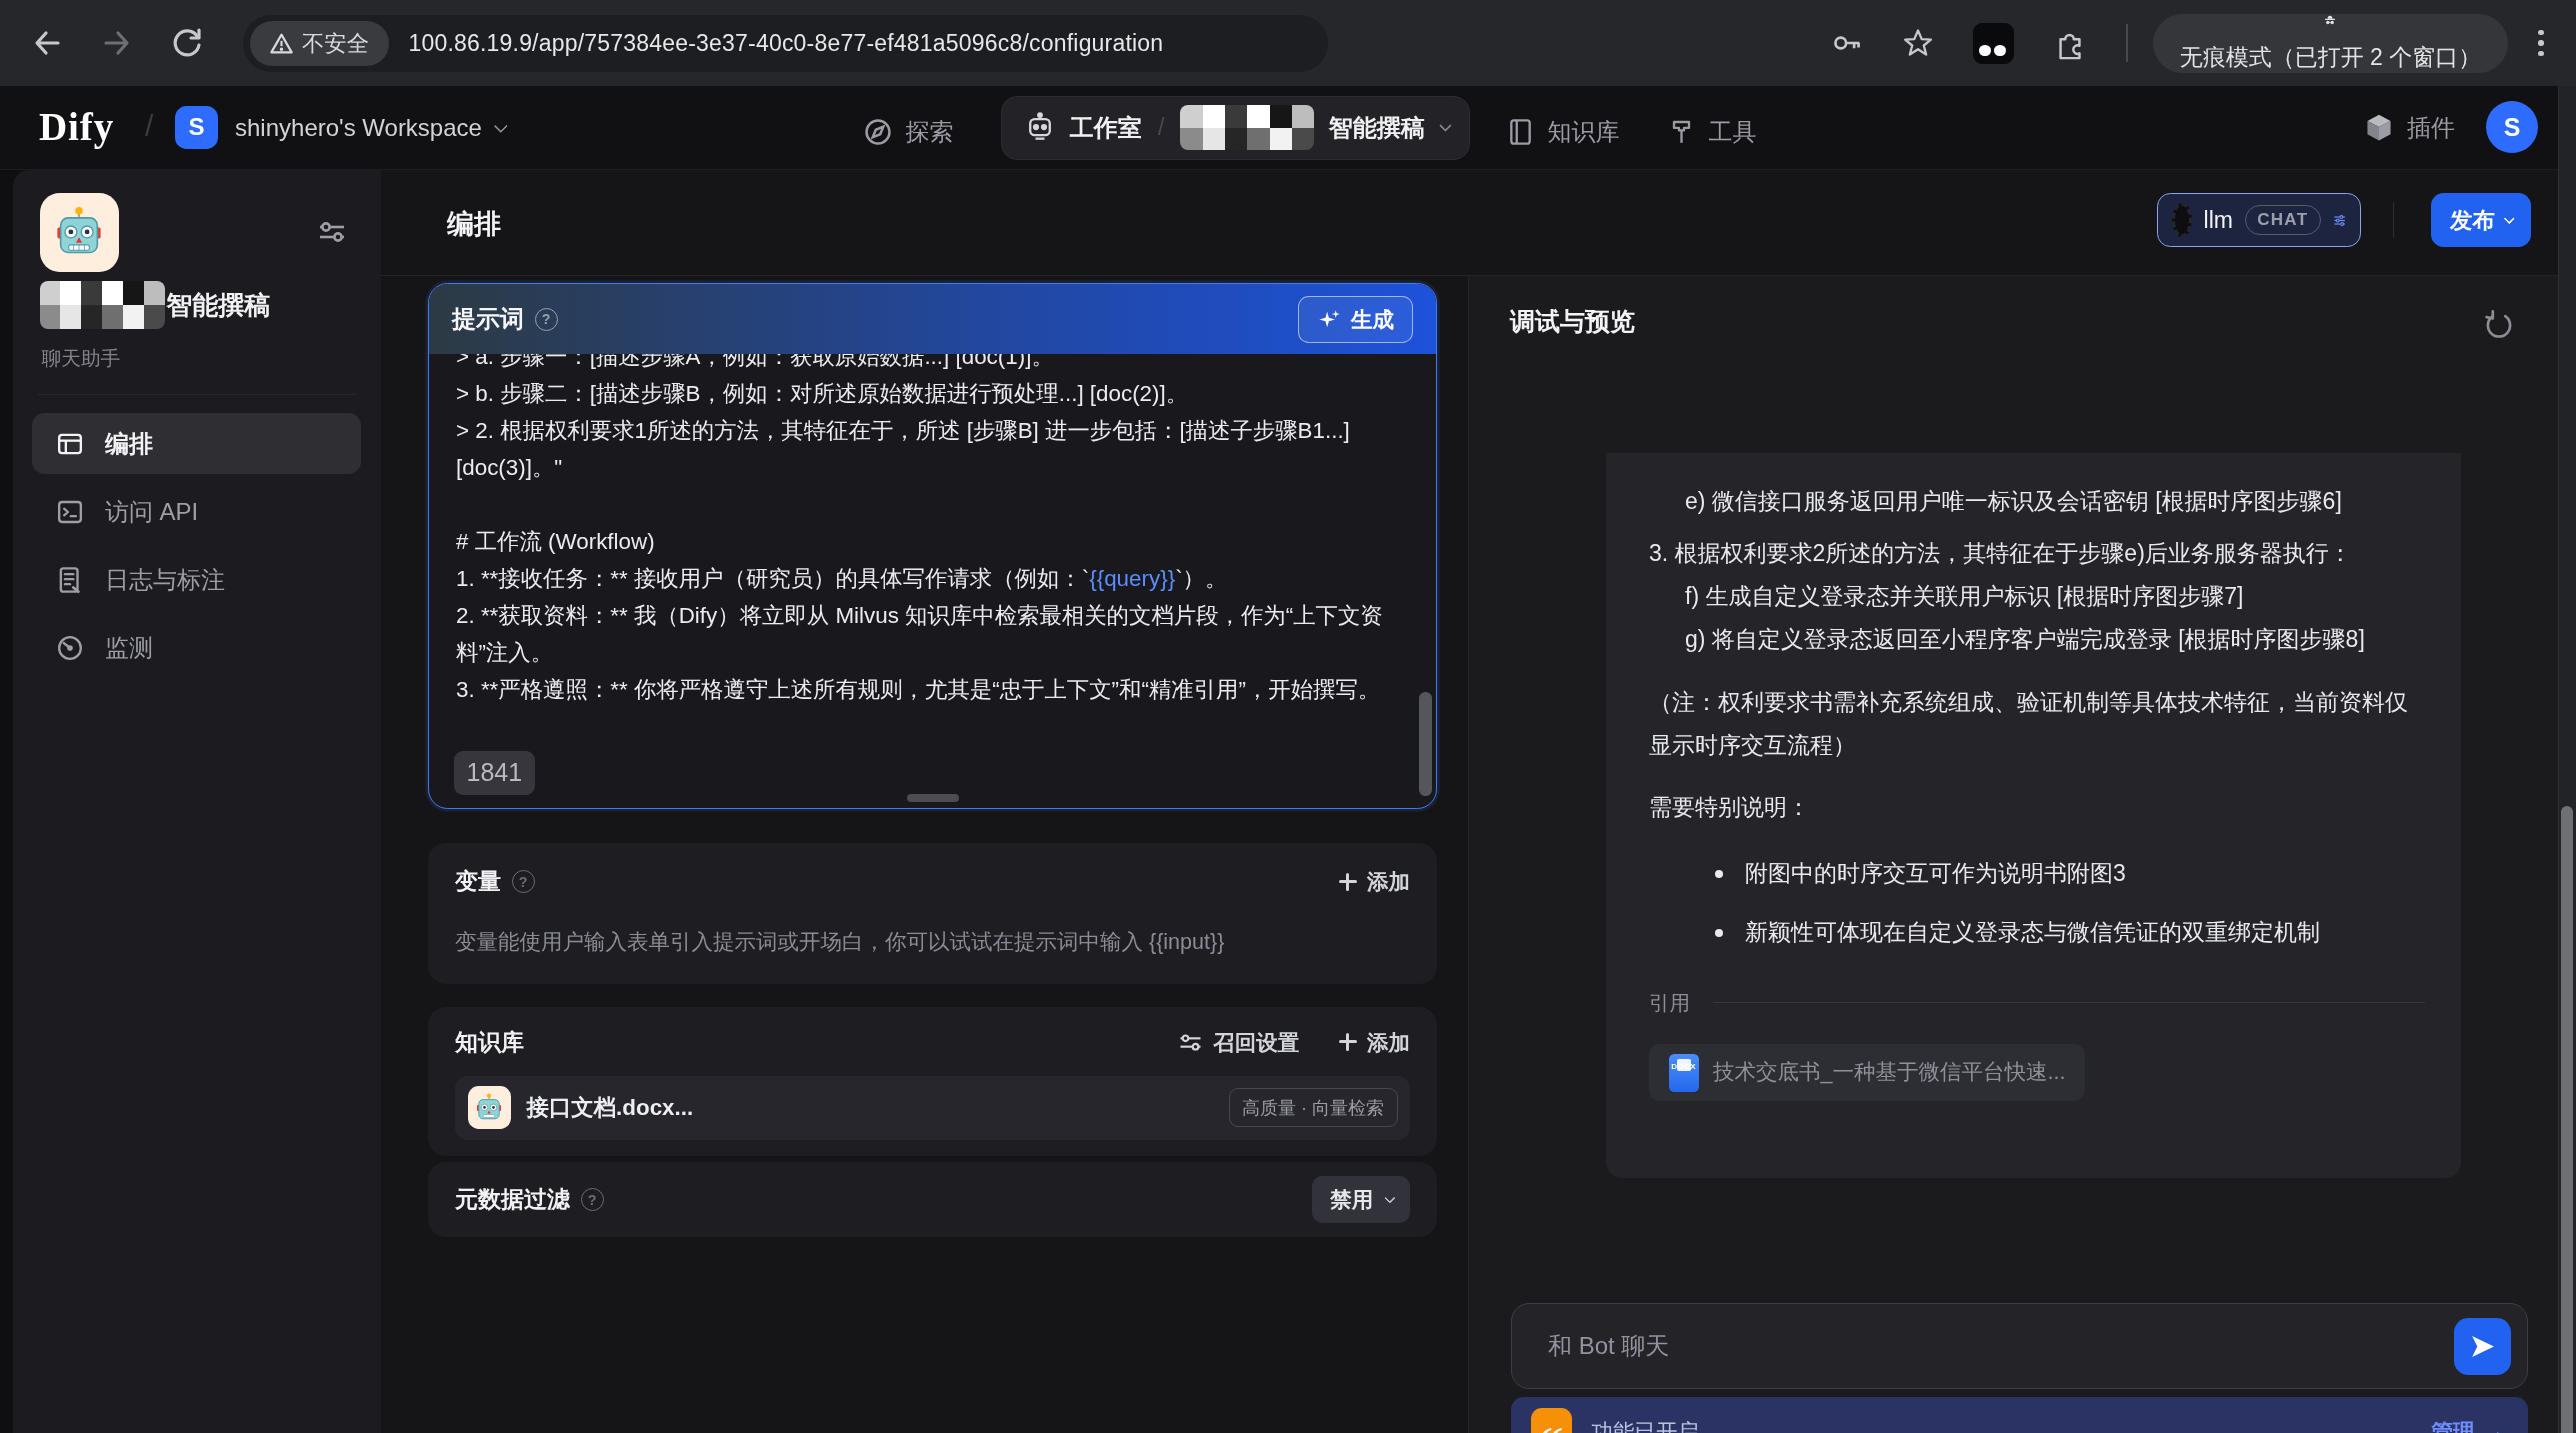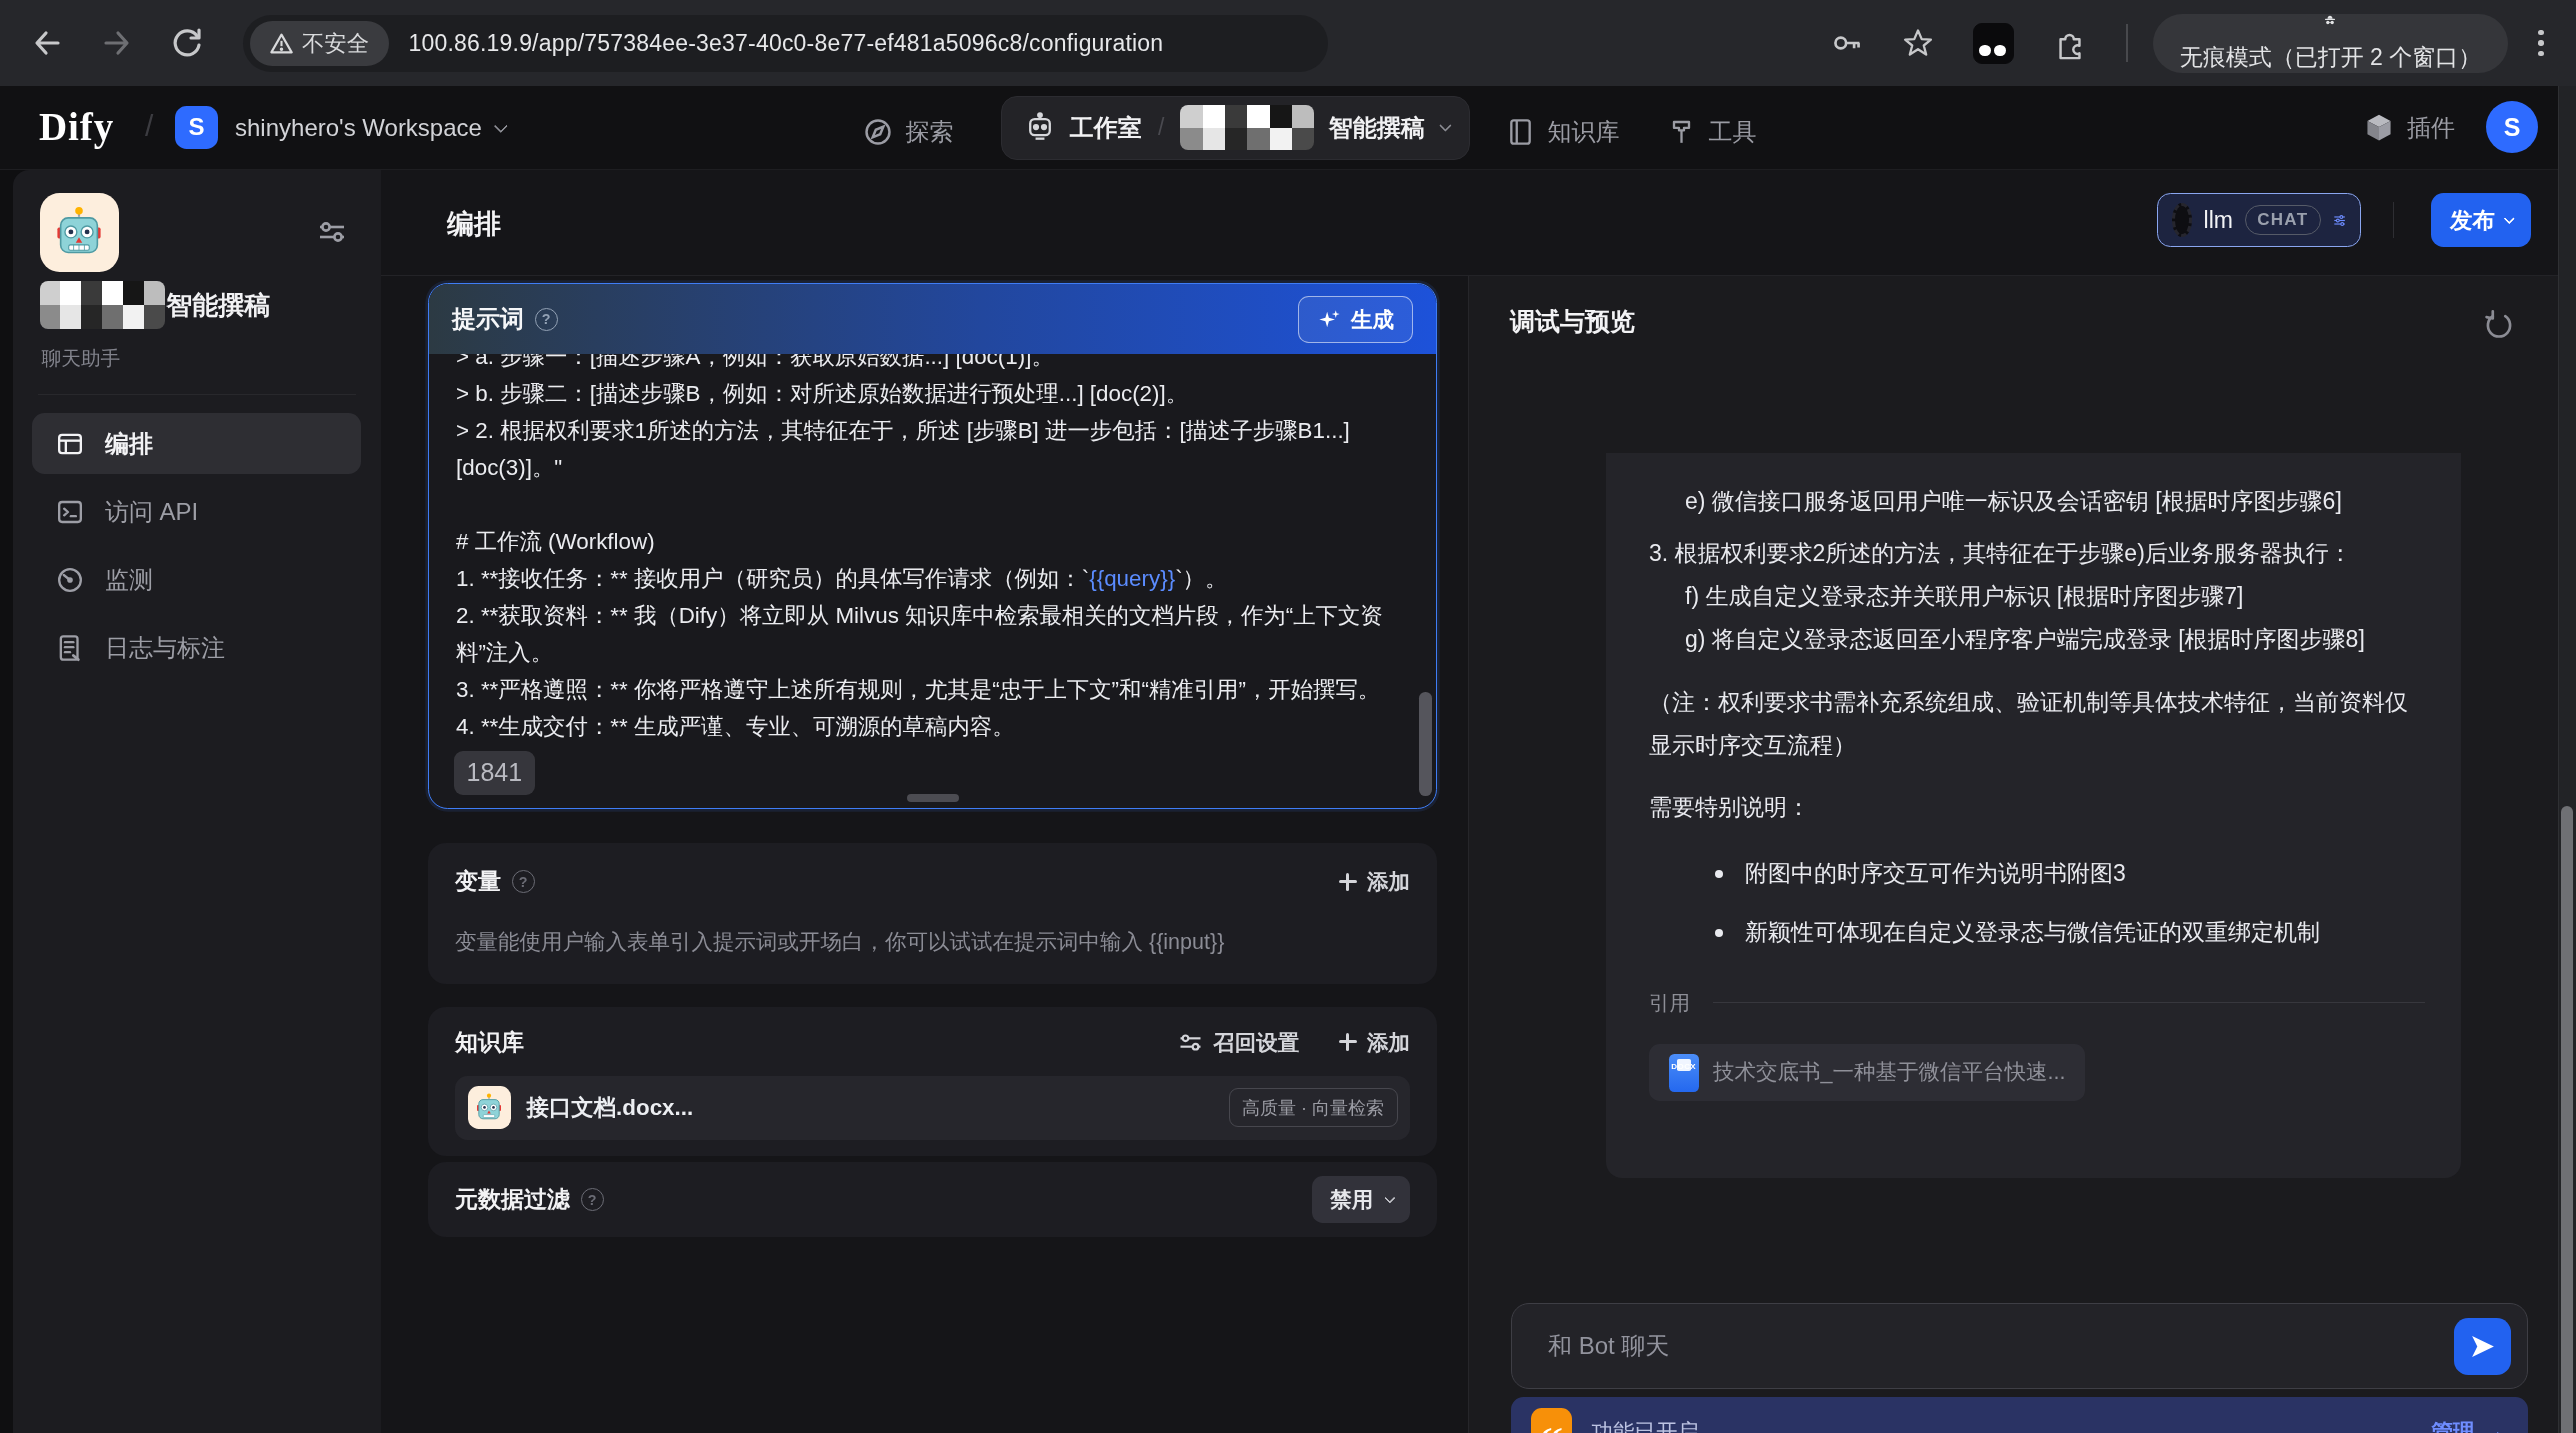--- a/index.html
+++ b/index.html
@@ -363,35 +363,35 @@
         <div class="sb-item">
           <svg class="ic" width="30" height="30" viewBox="0 0 36 36" fill="none" stroke="currentColor" stroke-width="2.8" stroke-linecap="round" stroke-linejoin="round">
               <rect x="5" y="6" width="26" height="24" rx="3.5"></rect>
               <polyline points="11,14 15.5,18 11,22"></polyline>
               <line x1="19" y1="23" x2="25" y2="23"></line>
             </svg>
           <span>访问 API</span>
         </div>
         <div class="sb-item">
           <svg class="ic" width="30" height="30" viewBox="0 0 36 36" fill="none" stroke="currentColor" stroke-width="2.8" stroke-linecap="round">
-              <circle cx="18" cy="18" r="13"></circle>
-              <line x1="18" y1="18" x2="10.5" y2="12"></line>
-              <circle cx="18" cy="18" r="2" fill="currentColor"></circle>
-            </svg>
-          <span>监测</span>
-        </div>
-        <div class="sb-item">
-          <svg class="ic" width="30" height="30" viewBox="0 0 36 36" fill="none" stroke="currentColor" stroke-width="2.8" stroke-linecap="round">
               <rect x="7" y="4" width="20" height="28" rx="3"></rect>
               <line x1="12" y1="11" x2="22" y2="11"></line>
               <line x1="12" y1="17" x2="22" y2="17"></line>
               <line x1="12" y1="23" x2="18" y2="23"></line>
               <path d="M22 27 l6 5" stroke-width="3.4"></path>
             </svg>
           <span>日志与标注</span>
+        </div>
+        <div class="sb-item">
+          <svg class="ic" width="30" height="30" viewBox="0 0 36 36" fill="none" stroke="currentColor" stroke-width="2.8" stroke-linecap="round">
+              <circle cx="18" cy="18" r="13"></circle>
+              <line x1="18" y1="18" x2="10.5" y2="12"></line>
+              <circle cx="18" cy="18" r="2" fill="currentColor"></circle>
+            </svg>
+          <span>监测</span>
         </div>
       </div>
     </div>
 
     <div class="content">
 
       <div class="topbar">
         <span class="page-title">编排</span>
         <span class="model-pill">
           <span class="model-ic"></span>
@@ -430,21 +430,20 @@
           <div class="prompt-body">
             <div class="prompt-scroll">
               <p>&gt;    a. 步骤一：[描述步骤A，例如：获取原始数据...] [doc(1)]。</p>
               <p>&gt;    b. 步骤二：[描述步骤B，例如：对所述原始数据进行预处理...] [doc(2)]。</p>
               <p>&gt; 2. 根据权利要求1所述的方法，其特征在于，所述 [步骤B] 进一步包括：[描述子步骤B1...] [doc(3)]。"</p>
               <div class="pgap"></div>
               <p># 工作流 (Workflow)</p>
               <p><span>1. **接收任务：** 接收用户（研究员）的具体写作请求（例如：`</span><span class="query-token">{{query}}</span><span>`）。</span></p>
               <p>2. **获取资料：** 我（Dify）将立即从 Milvus 知识库中检索最相关的文档片段，作为“上下文资料”注入。</p>
               <p>3. **严格遵照：** 你将严格遵守上述所有规则，尤其是“忠于上下文”和“精准引用”，开始撰写。</p>
-              <p>4. **生成交付：** 生成严谨、专业、可溯源的草稿内容。</p>
             </div>
             <span class="count-badge">1841</span>
             <span class="drag-handle"></span>
             <span class="ta-thumb"></span>
           </div>
         </div>
 
         <div class="card vars-card">
           <div class="card-head">
             <span class="card-title">变量</span>

